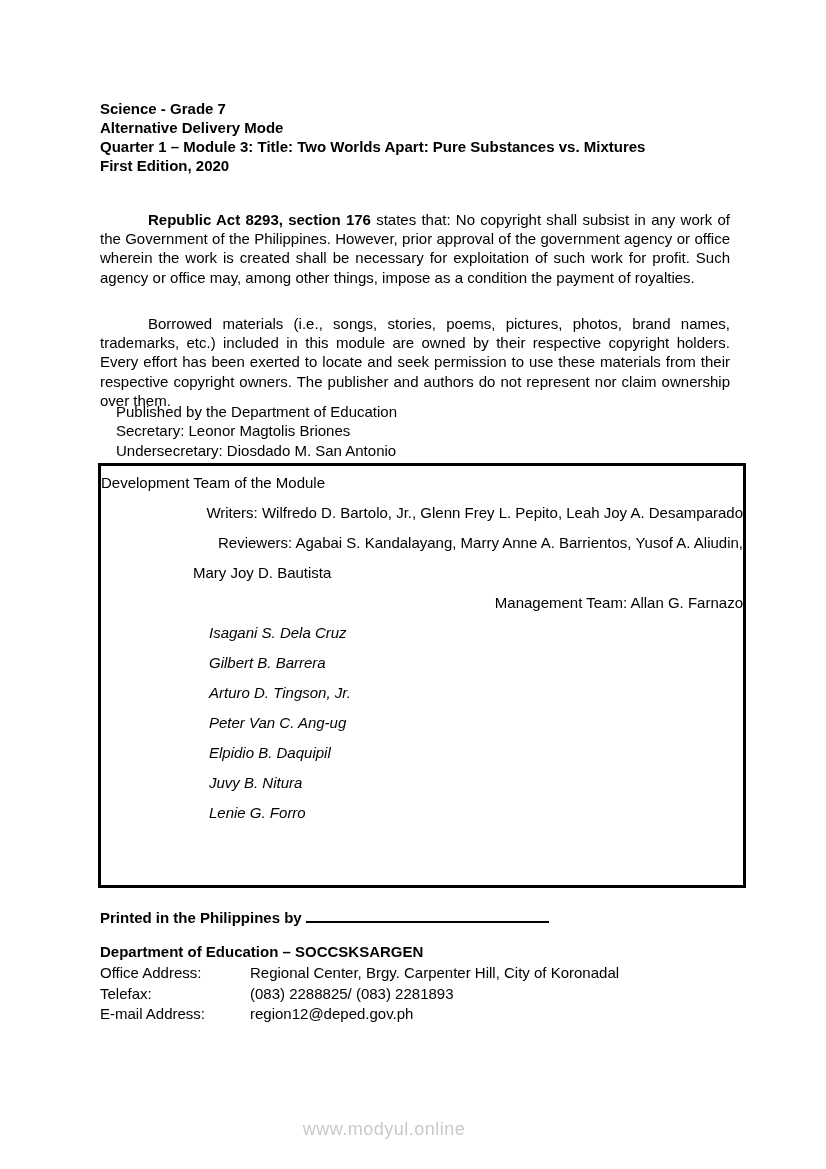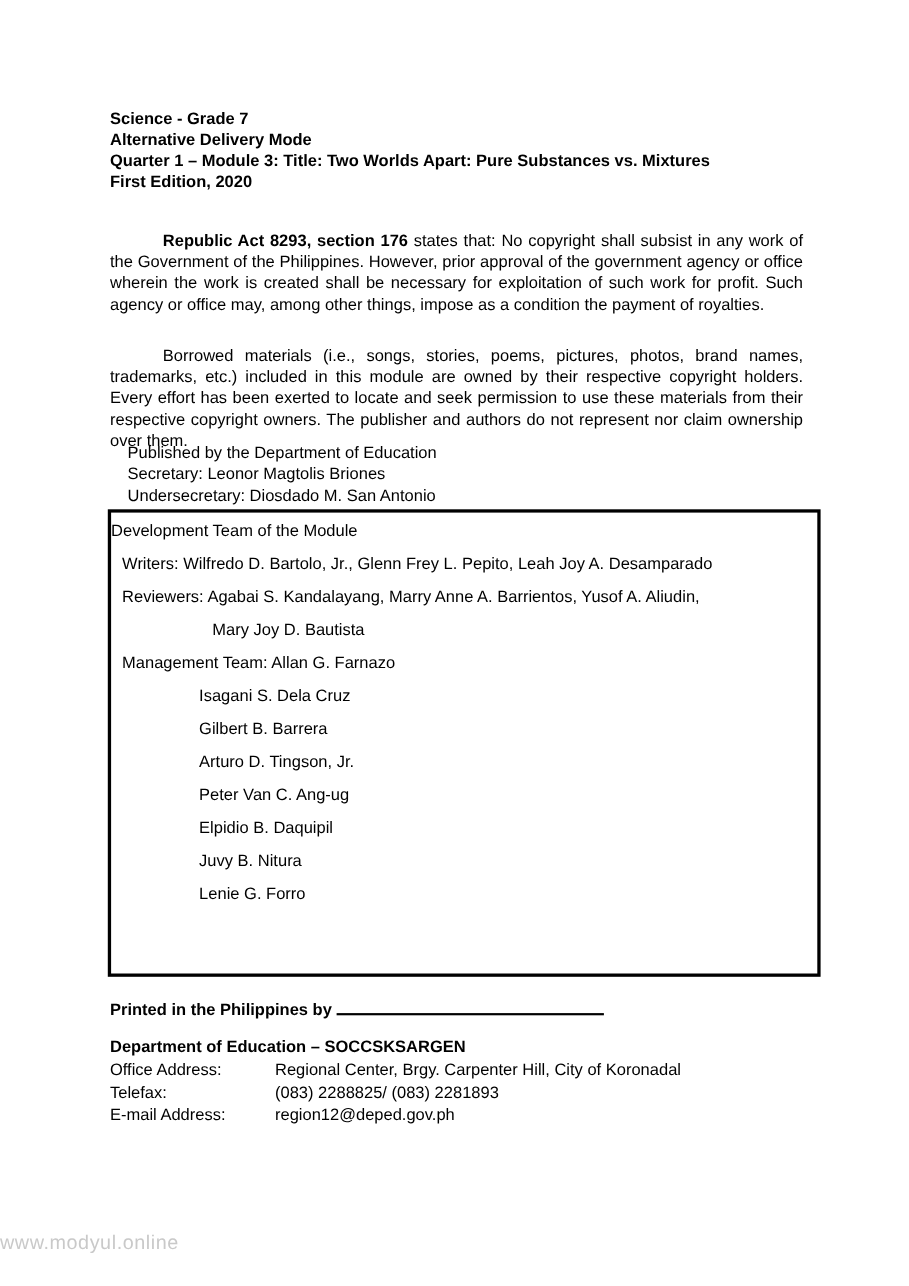--- a/index.html
+++ b/index.html
@@ -38,23 +38,23 @@
     left: 98px; top: 463px; width: 648px; height: 425px;
     border: 3px solid #000000;
     box-sizing: border-box;
   }
   .dev-title {
     text-align: left;
     line-height: 30px;
     padding-top: 2px;
   }
   .dev-row { line-height: 30px; white-space: nowrap; }
-  .ind0 { padding-left: 10px; }
+  .ind0 { padding-left: 10px; text-align: right; }
   .ind1 { padding-left: 92px; }
-  .ind2 { padding-left: 80px; }
+  .ind2 { padding-left: 108px; font-style: italic; }
 
   .printed-line {
     left: 100px; top: 907px; width: 680px;
     font-weight: bold; line-height: 20px;
   }
   .blank-line {
     display: inline-block;
     width: 243px;
     height: 14px;
     border-bottom: 2px solid #000000;
@@ -66,20 +66,21 @@
     left: 100px; top: 942px; width: 660px;
     line-height: 20.8px;
   }
   .contact-dept { font-weight: bold; }
   .contact-row { display: flex; }
   .contact-label { width: 150px; flex: 0 0 150px; }
   .contact-value { flex: 1; }
 
   .watermark {
     left: 0; right: 0; top: 1119px;
+    text-align: center;
     font-size: 18px;
     letter-spacing: 0.5px;
   }
 </style>
 </head>
 <body>
 
 <div class="page">
 
   <div class="abs header-block">

